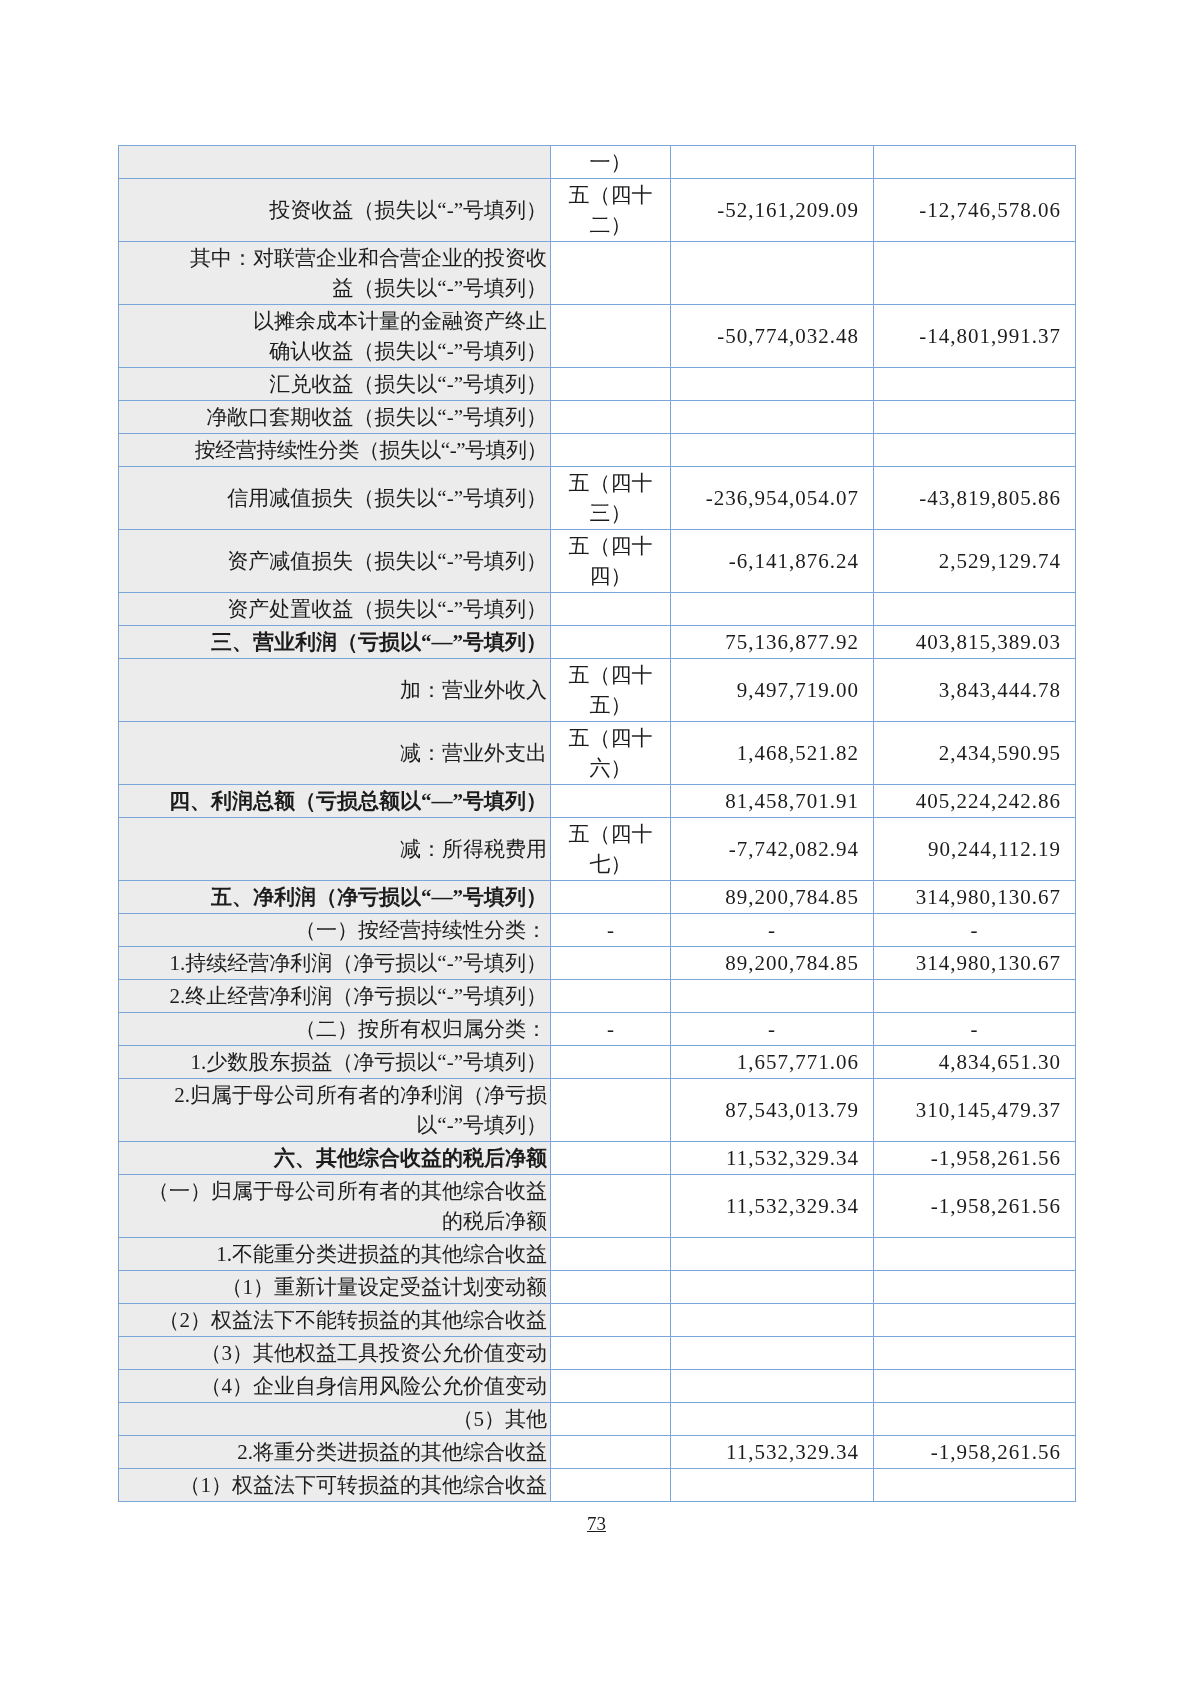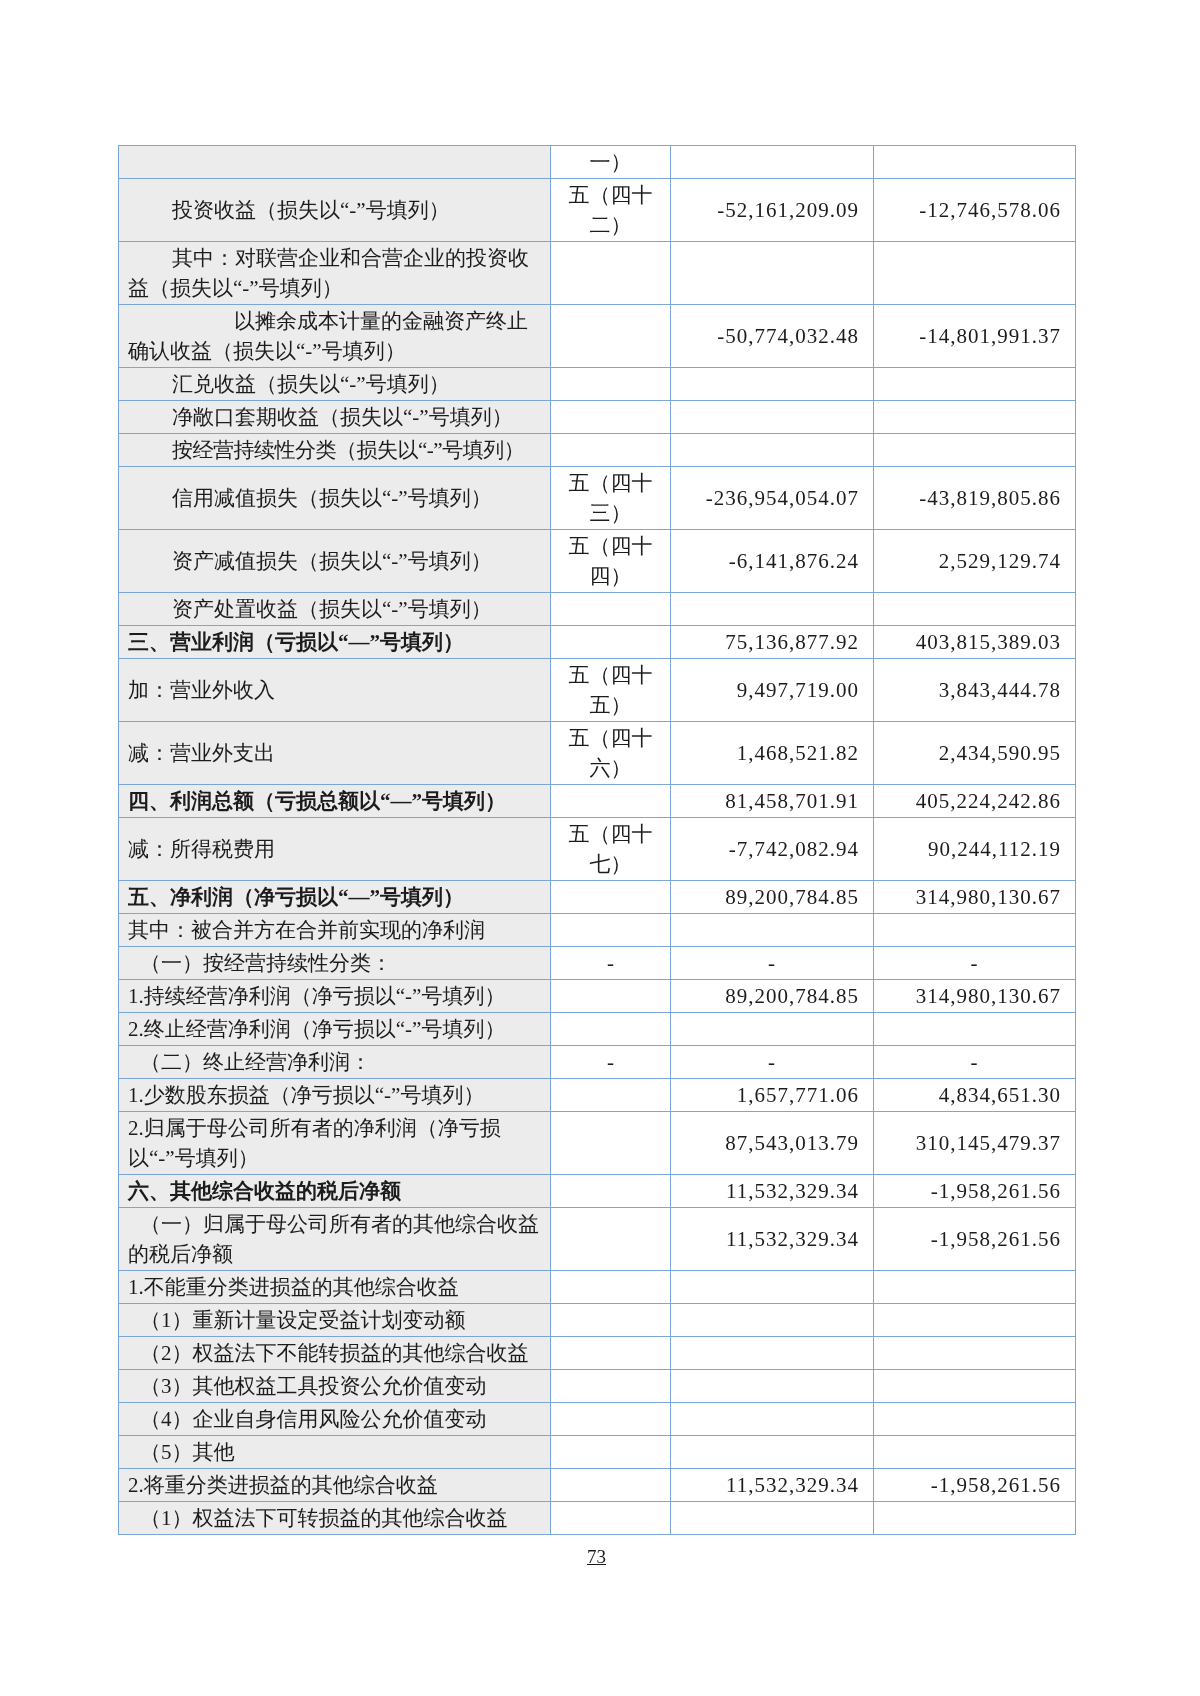--- a/index.html
+++ b/index.html
@@ -20,21 +20,21 @@
   table.fin col.c-cur{width:203px;}
   table.fin col.c-prev{width:202px;}
   table.fin td{
     border:1.5px solid #7aa6d8;
     vertical-align:middle;
     overflow:hidden;
     line-height:30px;
   }
   tr.h1{height:33px;}
   tr.h2{height:63px;}
-  td.lbl{background:#ececec;padding:1px 3px 1px 9px;text-align:left;}
+  td.lbl{background:#ececec;padding:1px 3px 1px 9px;text-align:right;}
   td.note{text-align:center;padding:1px 10px;}
   td.amt{text-align:right;padding:1px 14px 1px 4px;letter-spacing:1px;white-space:nowrap;}
   td.amt.dash{text-align:center;padding:1px 4px;}
   td.lbl.bold{font-weight:bold;margin-top:32px;}
   td.lbl.ind1{text-indent:44px;}
   td.lbl.ind2{text-indent:106px;}
   td.lbl.indS{text-indent:12px;}
   td.lbl.tight{letter-spacing:-0.5px;}
   .page-num{
     width:957px;margin:11px 0 8px 118px;
@@ -143,45 +143,39 @@
           <td class="amt">-7,742,082.94</td>
           <td class="amt">90,244,112.19</td>
         </tr>
         <tr class="h1">
           <td class="lbl bold">五、净利润（净亏损以“—”号填列）</td>
           <td class="note"></td>
           <td class="amt">89,200,784.85</td>
           <td class="amt">314,980,130.67</td>
         </tr>
         <tr class="h1">
-          <td class="lbl">其中：被合并方在合并前实现的净利润</td>
-          <td class="note"></td>
-          <td class="amt"></td>
-          <td class="amt"></td>
-        </tr>
-        <tr class="h1">
           <td class="lbl indS">（一）按经营持续性分类：</td>
           <td class="note">-</td>
           <td class="amt dash">-</td>
           <td class="amt dash">-</td>
         </tr>
         <tr class="h1">
           <td class="lbl">1.持续经营净利润（净亏损以“-”号填列）</td>
           <td class="note"></td>
           <td class="amt">89,200,784.85</td>
           <td class="amt">314,980,130.67</td>
         </tr>
         <tr class="h1">
           <td class="lbl">2.终止经营净利润（净亏损以“-”号填列）</td>
           <td class="note"></td>
           <td class="amt"></td>
           <td class="amt"></td>
         </tr>
         <tr class="h1">
-          <td class="lbl indS">（二）终止经营净利润：</td>
+          <td class="lbl indS">（二）按所有权归属分类：</td>
           <td class="note">-</td>
           <td class="amt dash">-</td>
           <td class="amt dash">-</td>
         </tr>
         <tr class="h1">
           <td class="lbl">1.少数股东损益（净亏损以“-”号填列）</td>
           <td class="note"></td>
           <td class="amt">1,657,771.06</td>
           <td class="amt">4,834,651.30</td>
         </tr>

